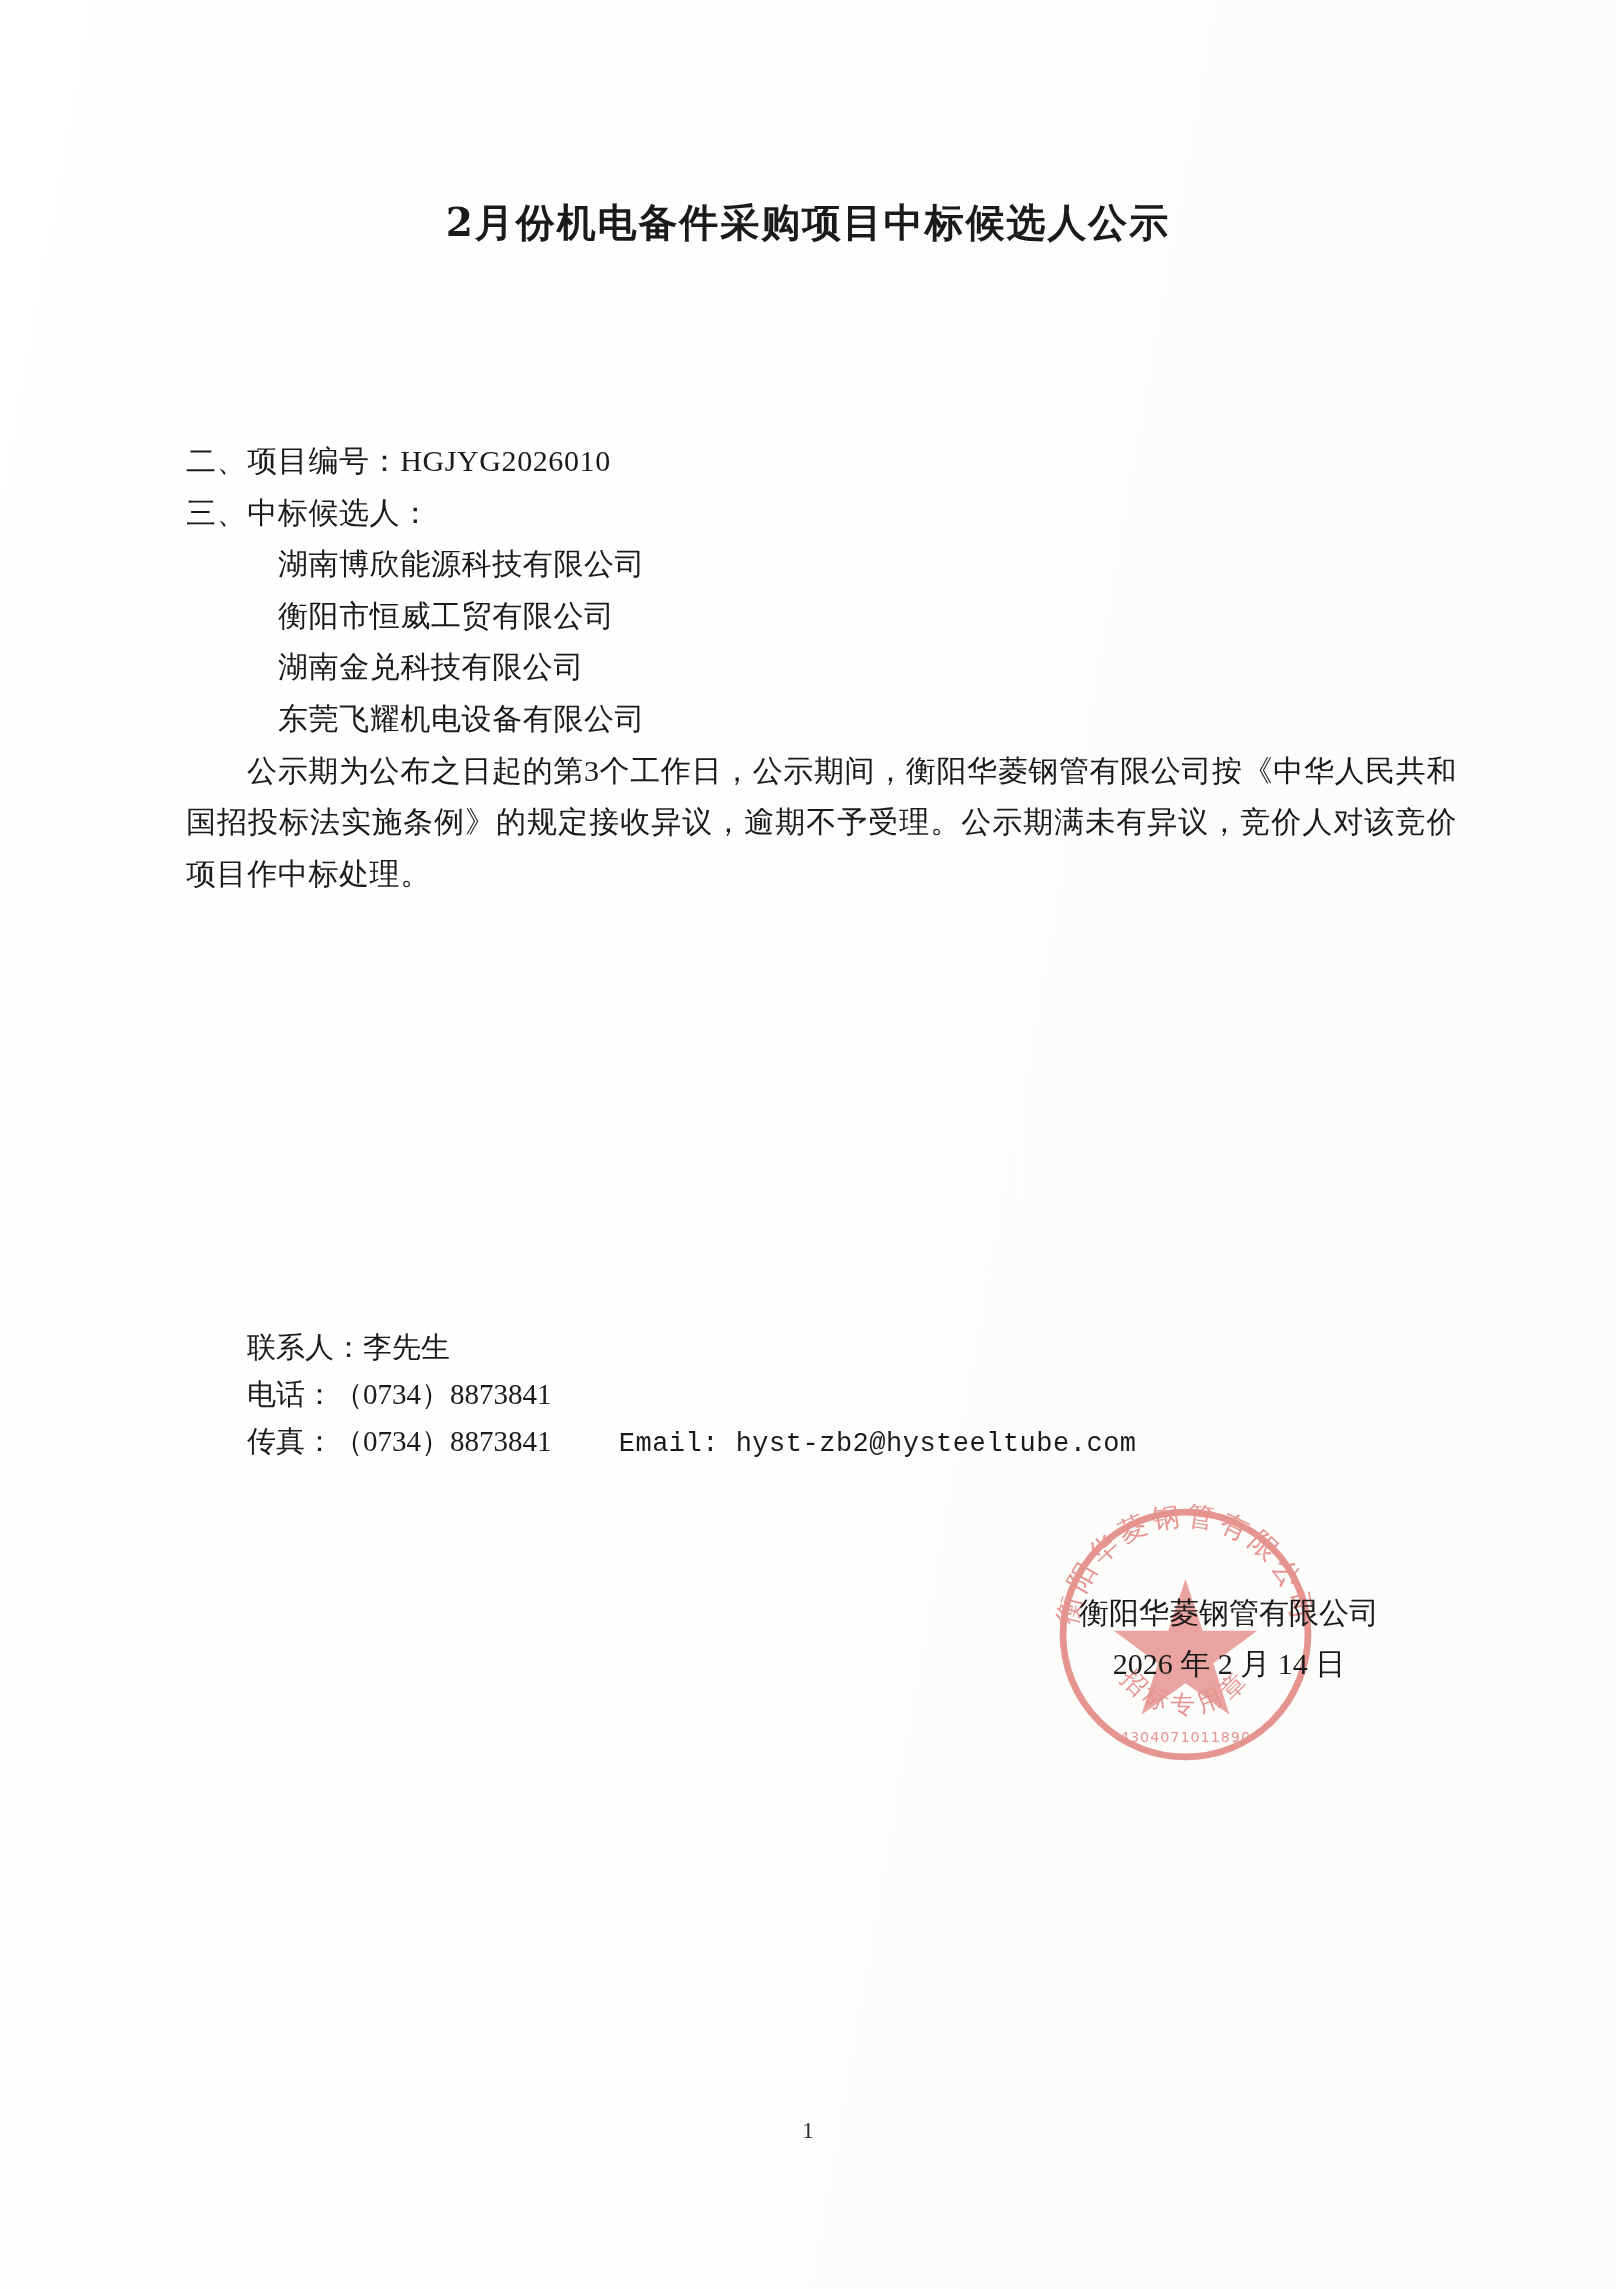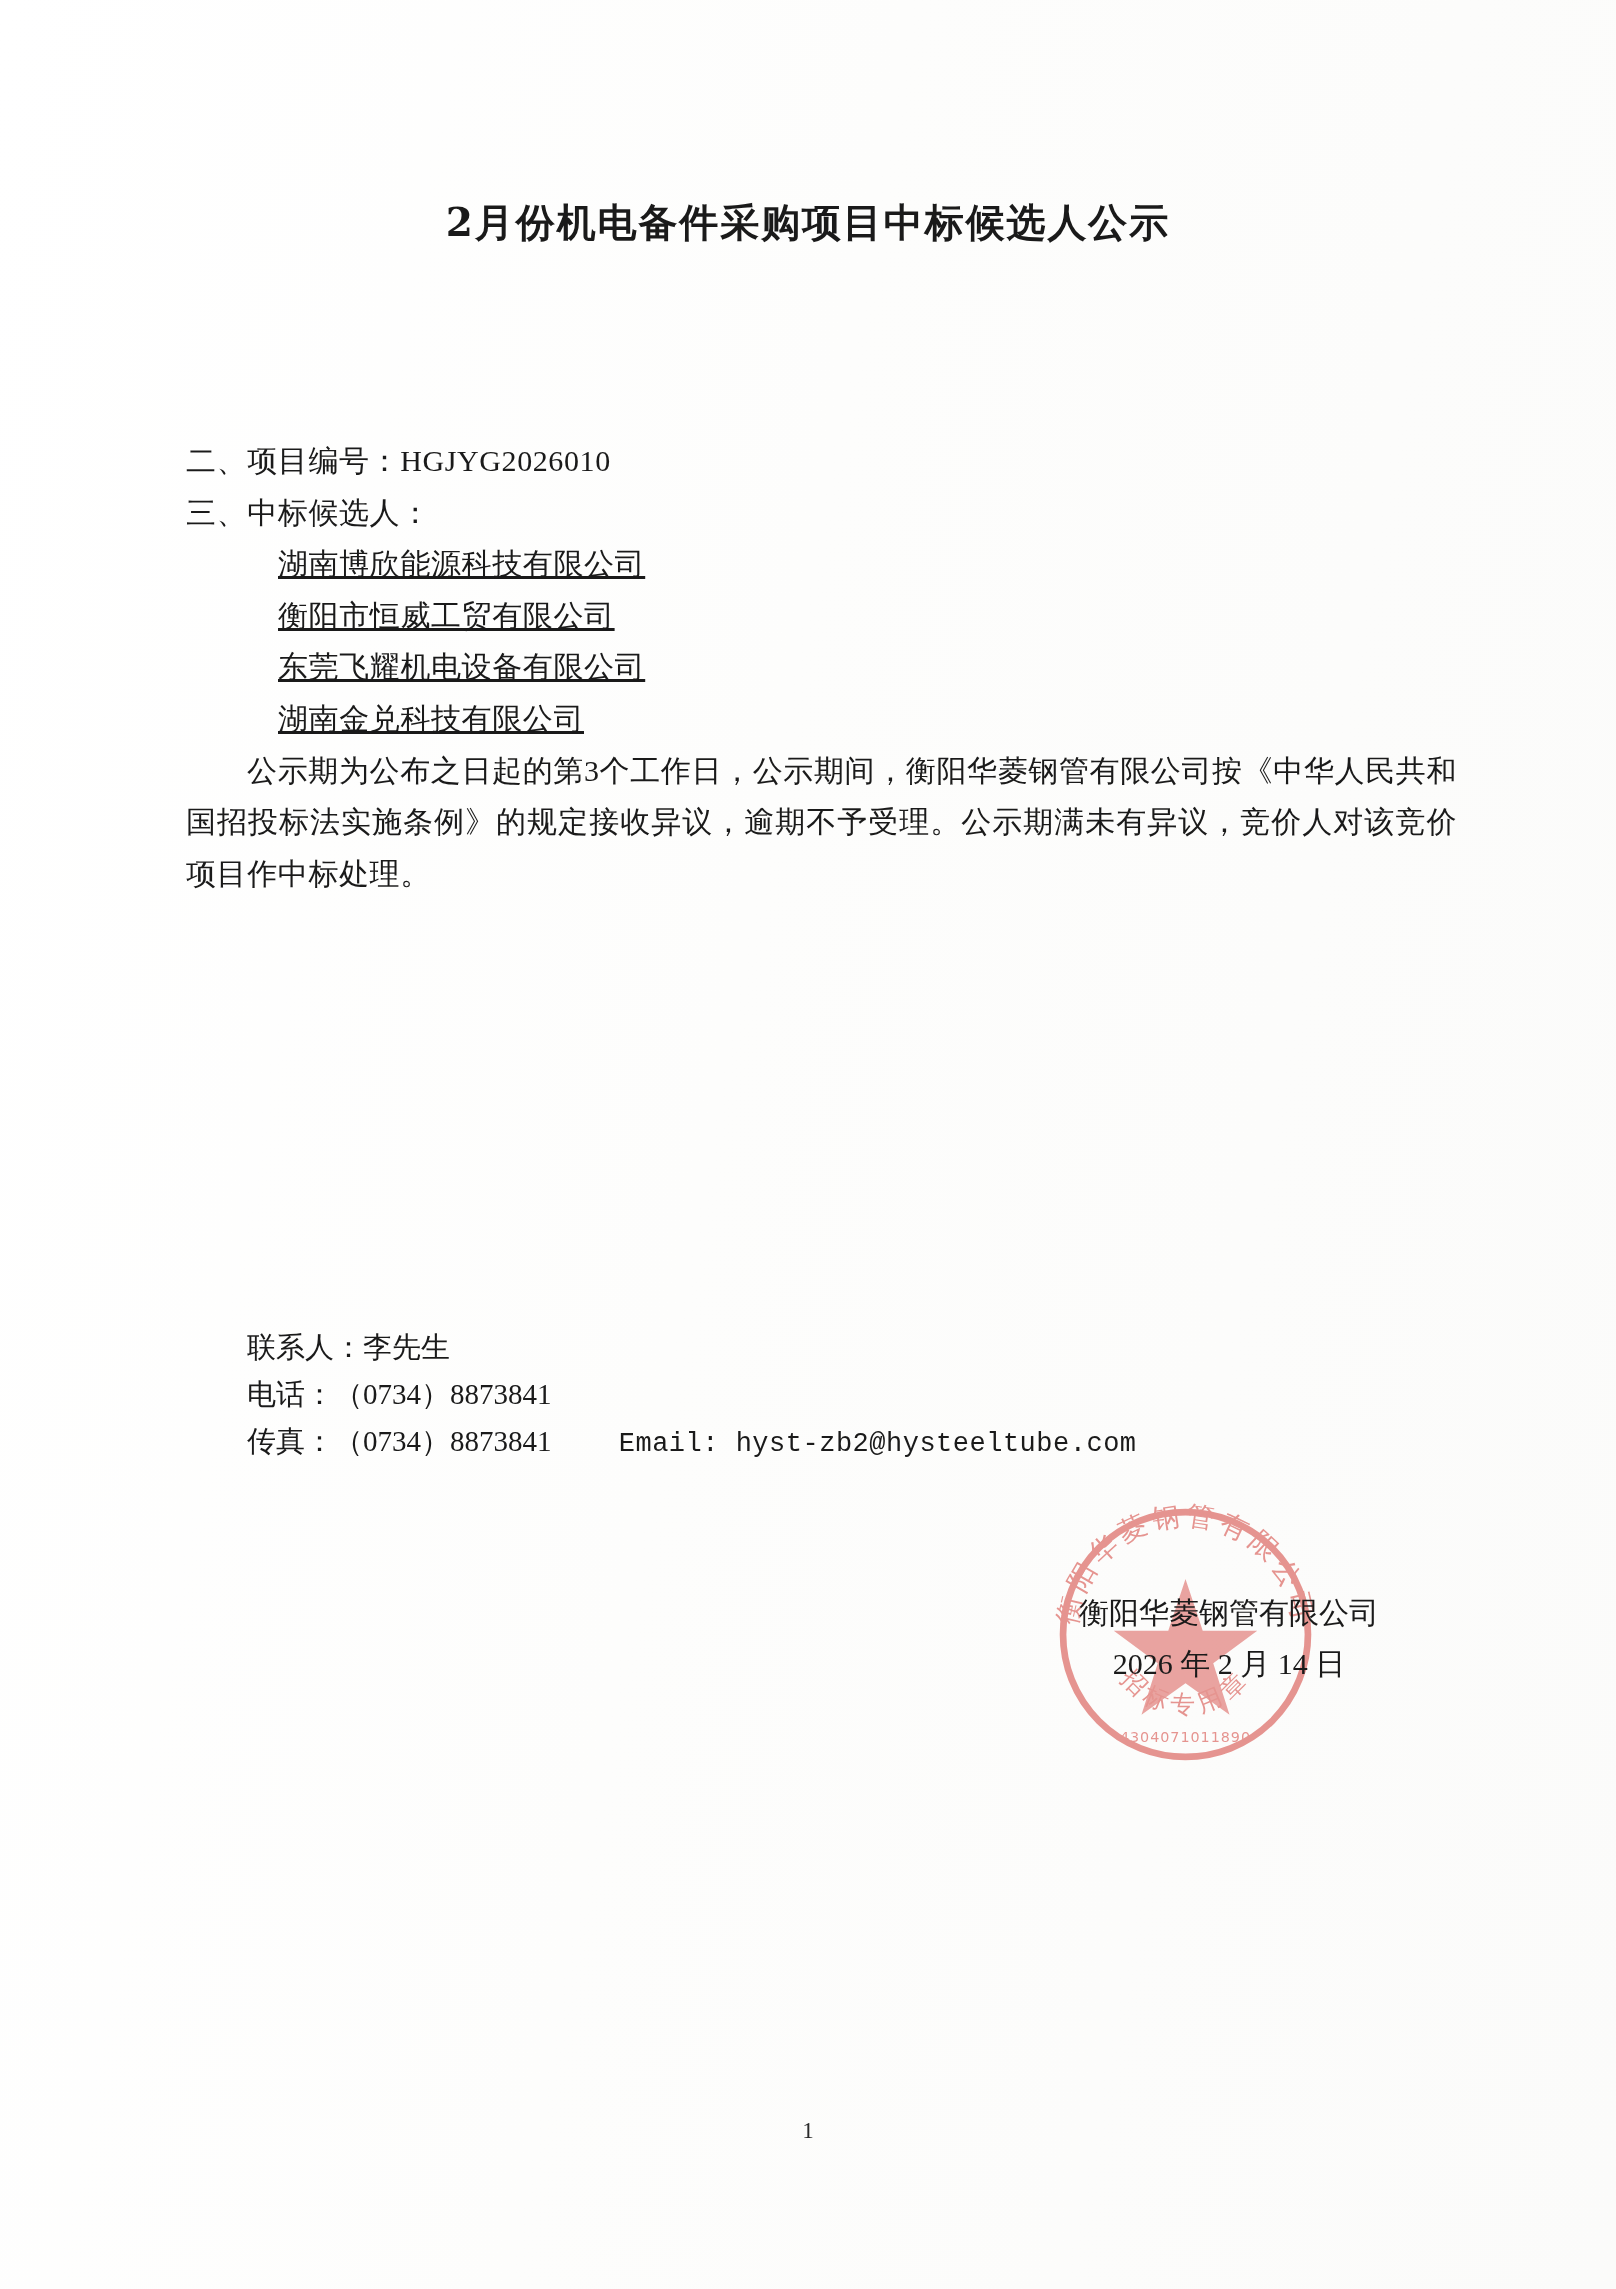--- a/index.html
+++ b/index.html
@@ -58,21 +58,20 @@
   .indent2 {
     text-indent: 61px;
   }
   .list-line {
     margin: 0;
     padding: 0;
   }
   .candidate {
     margin: 0;
     padding-left: 92px;
-    text-decoration: underline;
   }
   .contact-block {
     position: absolute;
     left: 247px;
     top: 1324px;
     font-size: 29px;
     line-height: 1.62;
   }
   .contact-row {
     white-space: nowrap;
@@ -123,22 +122,22 @@
 
     <div class="body-block">
 
 
       <p class="para list-line">二、项目编号：HGJYG2026010</p>
 
       <p class="para list-line">三、中标候选人：</p>
 
       <p class="para candidate">湖南博欣能源科技有限公司</p>
       <p class="para candidate">衡阳市恒威工贸有限公司</p>
+      <p class="para candidate">湖南金兑科技有限公司</p>
       <p class="para candidate">东莞飞耀机电设备有限公司</p>
-      <p class="para candidate">湖南金兑科技有限公司</p>
 
       <p class="para indent2">公示期为公布之日起的第3个工作日，公示期间，衡阳华菱钢管有限公司按《中华人民共和国招投标法实施条例》的规定接收异议，逾期不予受理。公示期满未有异议，竞价人对该竞价项目作中标处理。</p>
     </div>
 
     <div class="contact-block">
       <div class="contact-row">联系人：李先生</div>
       <div class="contact-row">电话：（0734）8873841</div>
       <div class="contact-row">
         <span>传真：（0734）8873841</span>
         <span class="email-inline">Email: hyst-zb2@hysteeltube.com</span>

